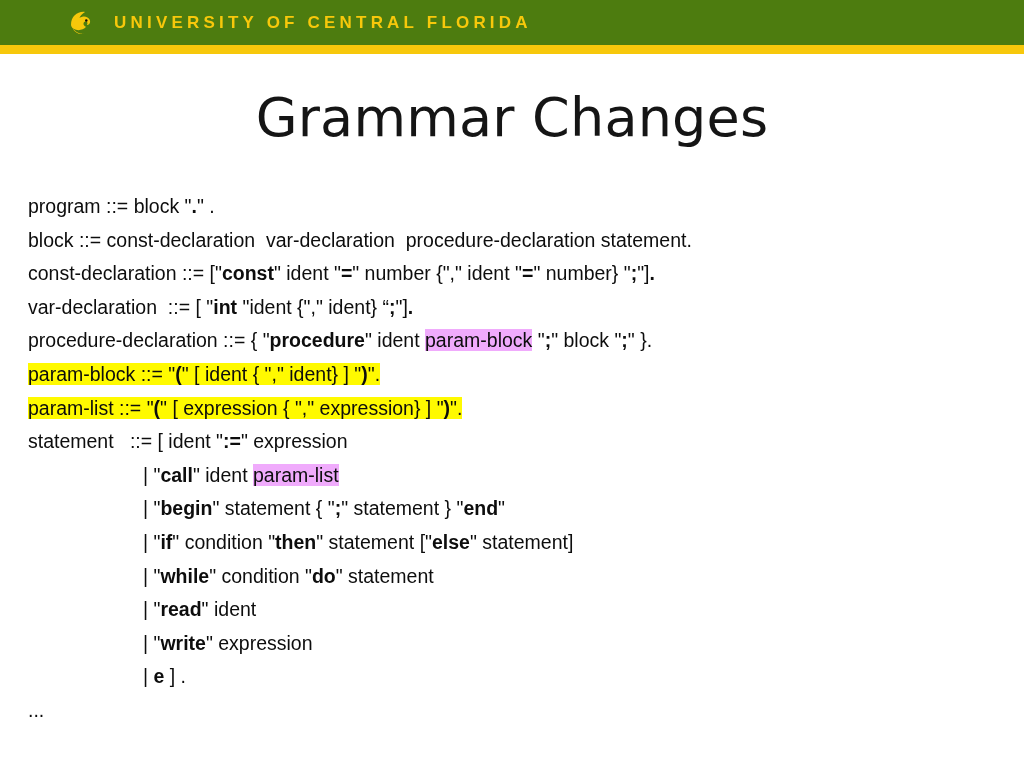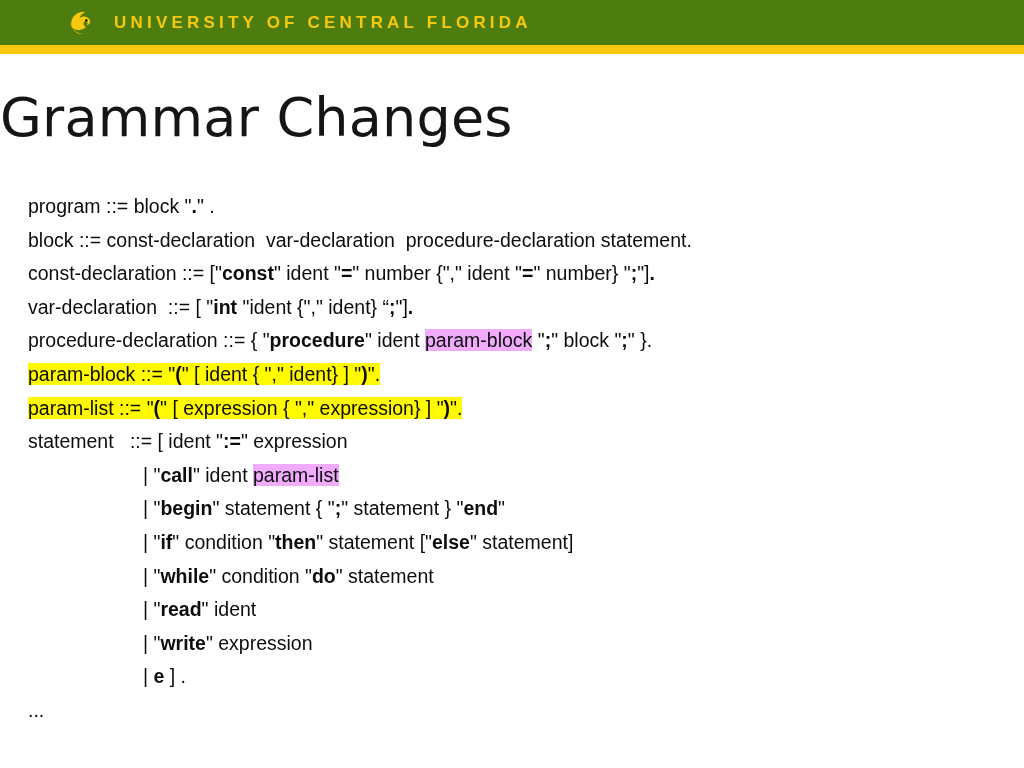--- a/index.html
+++ b/index.html
@@ -52,21 +52,21 @@
     letter-spacing: 4.2px;
     font-family: "Liberation Sans", sans-serif;
   }
 
   
   .title {
     position: absolute;
     left: 0;
     top: 86px;
     width: 1024px;
-    text-align: left;
+    text-align: center;
     font-size: 54px;
     font-weight: normal;
     letter-spacing: 0.2px;
     color: #151515;
     font-family: "DejaVu Sans", sans-serif;
   }
 
   
   .grammar {
     position: absolute;

